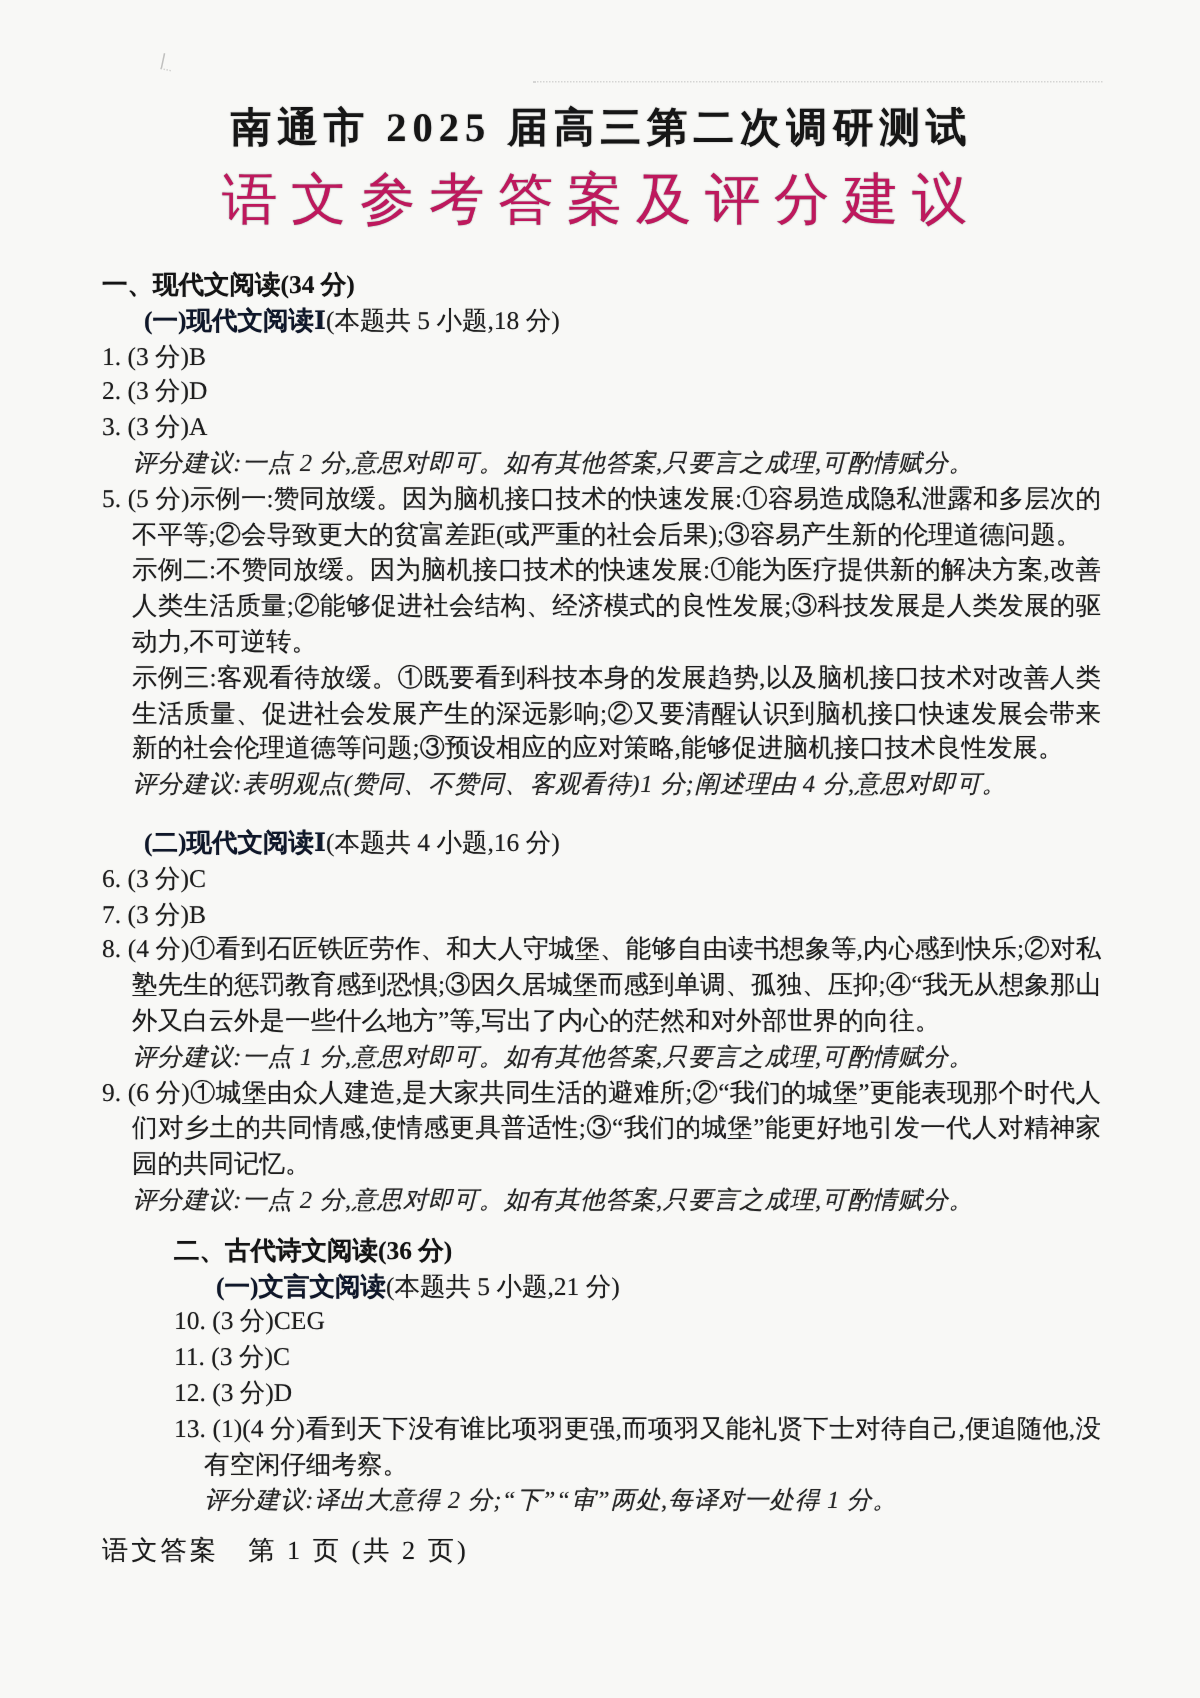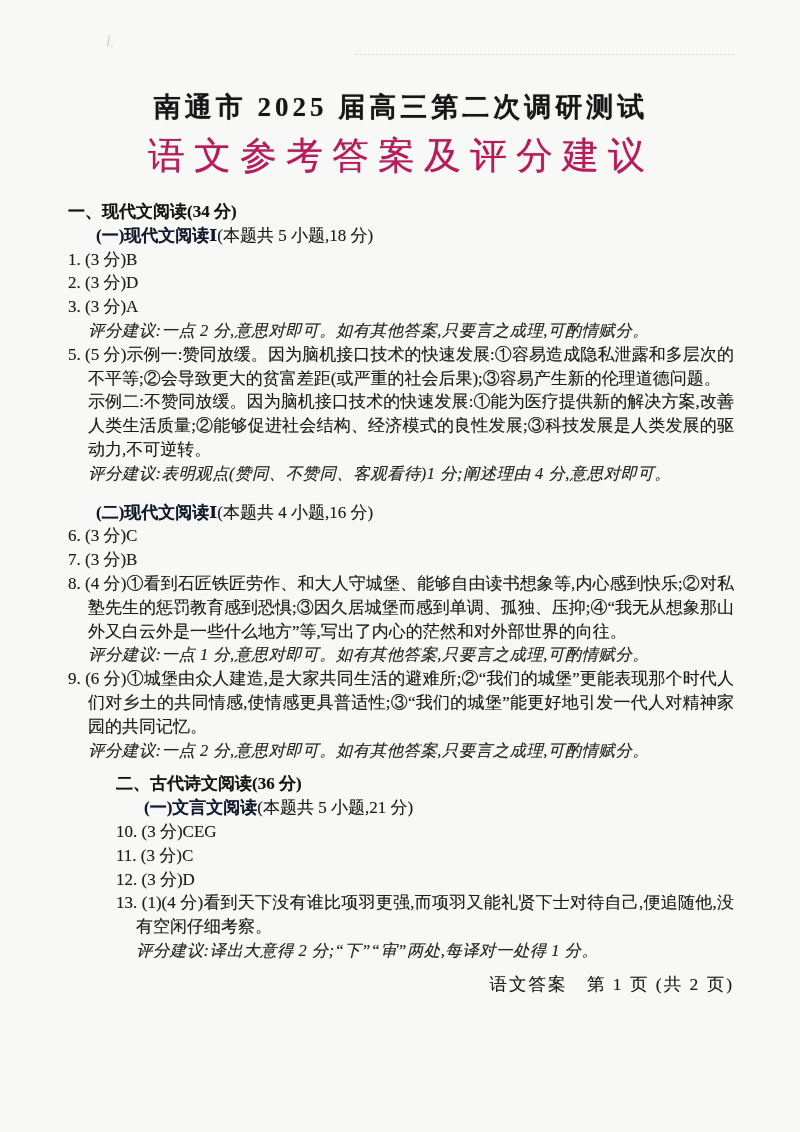--- a/index.html
+++ b/index.html
@@ -32,21 +32,21 @@
   .artifact-dotline {
     position: absolute;
     left: 355px;
     top: 54px;
     width: 380px;
     border-top: 1px dotted rgba(150,150,150,.35);
   }
   .content {
     position: absolute;
     left: 68px;
-    top: 90px;
+    top: 68px;
     width: 666px;
   }
   .title1 {
     text-align: center;
     font-size: 27px;
     font-weight: bold;
     letter-spacing: 4px;
     line-height: 34px;
     color: #161616;
     text-shadow: 0 0 1px rgba(20,20,20,.45);
@@ -91,21 +91,21 @@
   }
   .scoring {
     padding-left: 20px;
     font-style: italic;
     font-size: 16.4px;
     color: #262626;
     letter-spacing: 0.5px;
   }
   .footer {
     margin-top: 9px;
-    text-align: right;
+    text-align: left;
     font-size: 17.5px;
     letter-spacing: 2px;
     color: #1c1c1c;
     text-shadow: 0 0 0.7px rgba(30,30,30,.4);
   }
 </style>
 </head>
 <body>
 
 <div class="page">
@@ -120,20 +120,21 @@
         <div class="section">
           <div class="h1">一、现代文阅读(34 分)</div>
           <div class="subsection">
             <div class="h2"><span class="h2-bold">(一)现代文阅读Ⅰ</span><span class="h2-rest">(本题共 5 小题,18 分)</span></div>
             <div class="answer">1. (3 分)B</div>
             <div class="answer">2. (3 分)D</div>
             <div class="answer">3. (3 分)A</div>
             <div class="scoring">评分建议:一点 2 分,意思对即可。如有其他答案,只要言之成理,可酌情赋分。</div>
             <div class="answer">5. (5 分)示例一:赞同放缓。因为脑机接口技术的快速发展:①容易造成隐私泄露和多层次的不平等;②会导致更大的贫富差距(或严重的社会后果);③容易产生新的伦理道德问题。</div>
             <div class="para">示例二:不赞同放缓。因为脑机接口技术的快速发展:①能为医疗提供新的解决方案,改善人类生活质量;②能够促进社会结构、经济模式的良性发展;③科技发展是人类发展的驱动力,不可逆转。</div>
+            <div class="para">示例三:客观看待放缓。①既要看到科技本身的发展趋势,以及脑机接口技术对改善人类生活质量、促进社会发展产生的深远影响;②又要清醒认识到脑机接口快速发展会带来新的社会伦理道德等问题;③预设相应的应对策略,能够促进脑机接口技术良性发展。</div>
             <div class="scoring">评分建议:表明观点(赞同、不赞同、客观看待)1 分;阐述理由 4 分,意思对即可。</div>
           </div>
           <div class="subsection">
             <div class="h2"><span class="h2-bold">(二)现代文阅读Ⅰ</span><span class="h2-rest">(本题共 4 小题,16 分)</span></div>
             <div class="answer">6. (3 分)C</div>
             <div class="answer">7. (3 分)B</div>
             <div class="answer">8. (4 分)①看到石匠铁匠劳作、和大人守城堡、能够自由读书想象等,内心感到快乐;②对私塾先生的惩罚教育感到恐惧;③因久居城堡而感到单调、孤独、压抑;④“我无从想象那山外又白云外是一些什么地方”等,写出了内心的茫然和对外部世界的向往。</div>
             <div class="scoring">评分建议:一点 1 分,意思对即可。如有其他答案,只要言之成理,可酌情赋分。</div>
             <div class="answer">9. (6 分)①城堡由众人建造,是大家共同生活的避难所;②“我们的城堡”更能表现那个时代人们对乡土的共同情感,使情感更具普适性;③“我们的城堡”能更好地引发一代人对精神家园的共同记忆。</div>
             <div class="scoring">评分建议:一点 2 分,意思对即可。如有其他答案,只要言之成理,可酌情赋分。</div>

